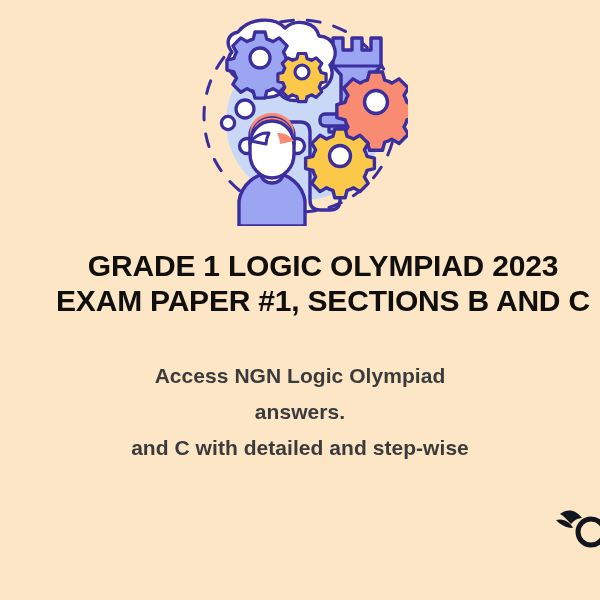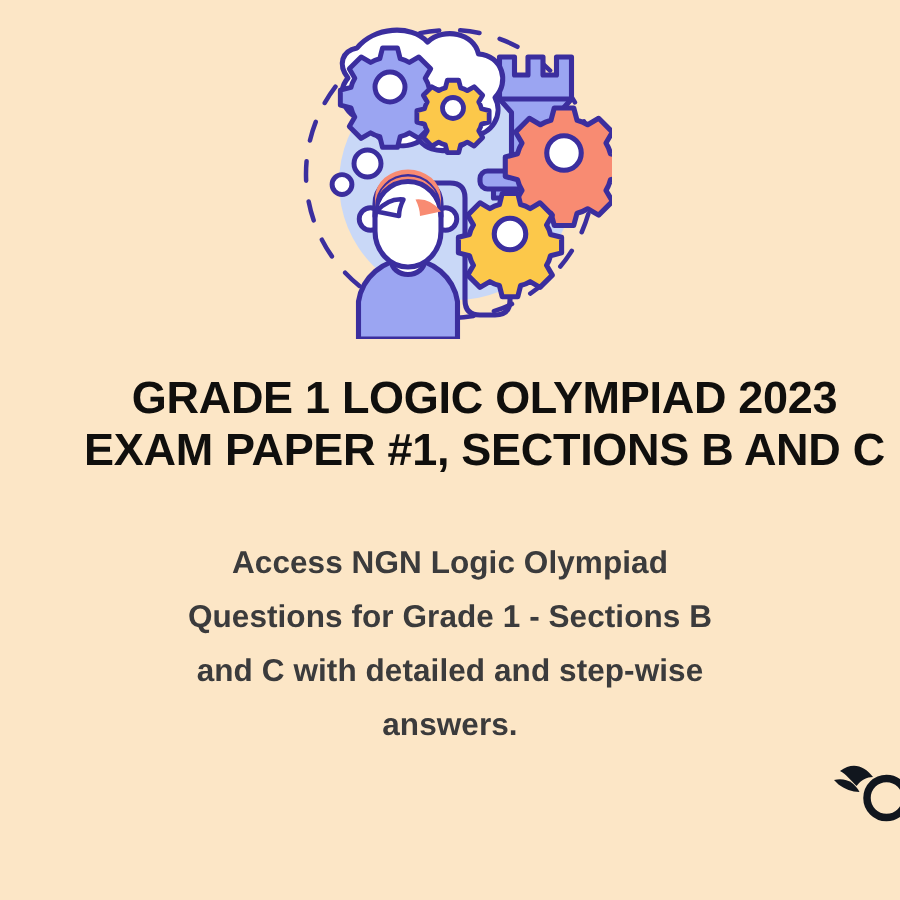--- a/index.html
+++ b/index.html
@@ -188,23 +188,22 @@
     </svg>
   </div>
 
   <div class="title-block">
     <span class="title-line">GRADE 1 LOGIC OLYMPIAD 2023</span>
     <span class="title-line">EXAM PAPER #1, SECTIONS B AND C</span>
   </div>
 
   <div class="subtitle-block">
     <span class="subtitle-text">Access NGN Logic Olympiad</span>
-    <span class="subtitle-text">Questions for Grade 1 - Sections B</span>
+    <span class="subtitle-text">answers.</span>
     <span class="subtitle-text">and C with detailed and step-wise</span>
-    <span class="subtitle-text">answers.</span>
   </div>
 
   <div class="corner-mark">
     <svg width="60" height="60" viewBox="0 0 60 60">
       <path d="M6 16 C14 10, 22 12, 28 20 C24 20, 20 22, 17 26 C13 22, 10 18, 6 16 Z" fill="#11161E"></path>
       <path d="M2 22 C10 20, 16 24, 19 30 C14 30, 9 28, 5 25 Z" fill="#11161E"></path>
       <path d="M24 34 a13 13 0 1 0 13 -13 a13 13 0 0 0 -13 13 Z" fill="none" stroke="#11161E" stroke-width="5"></path>
     </svg>
   </div>
 

